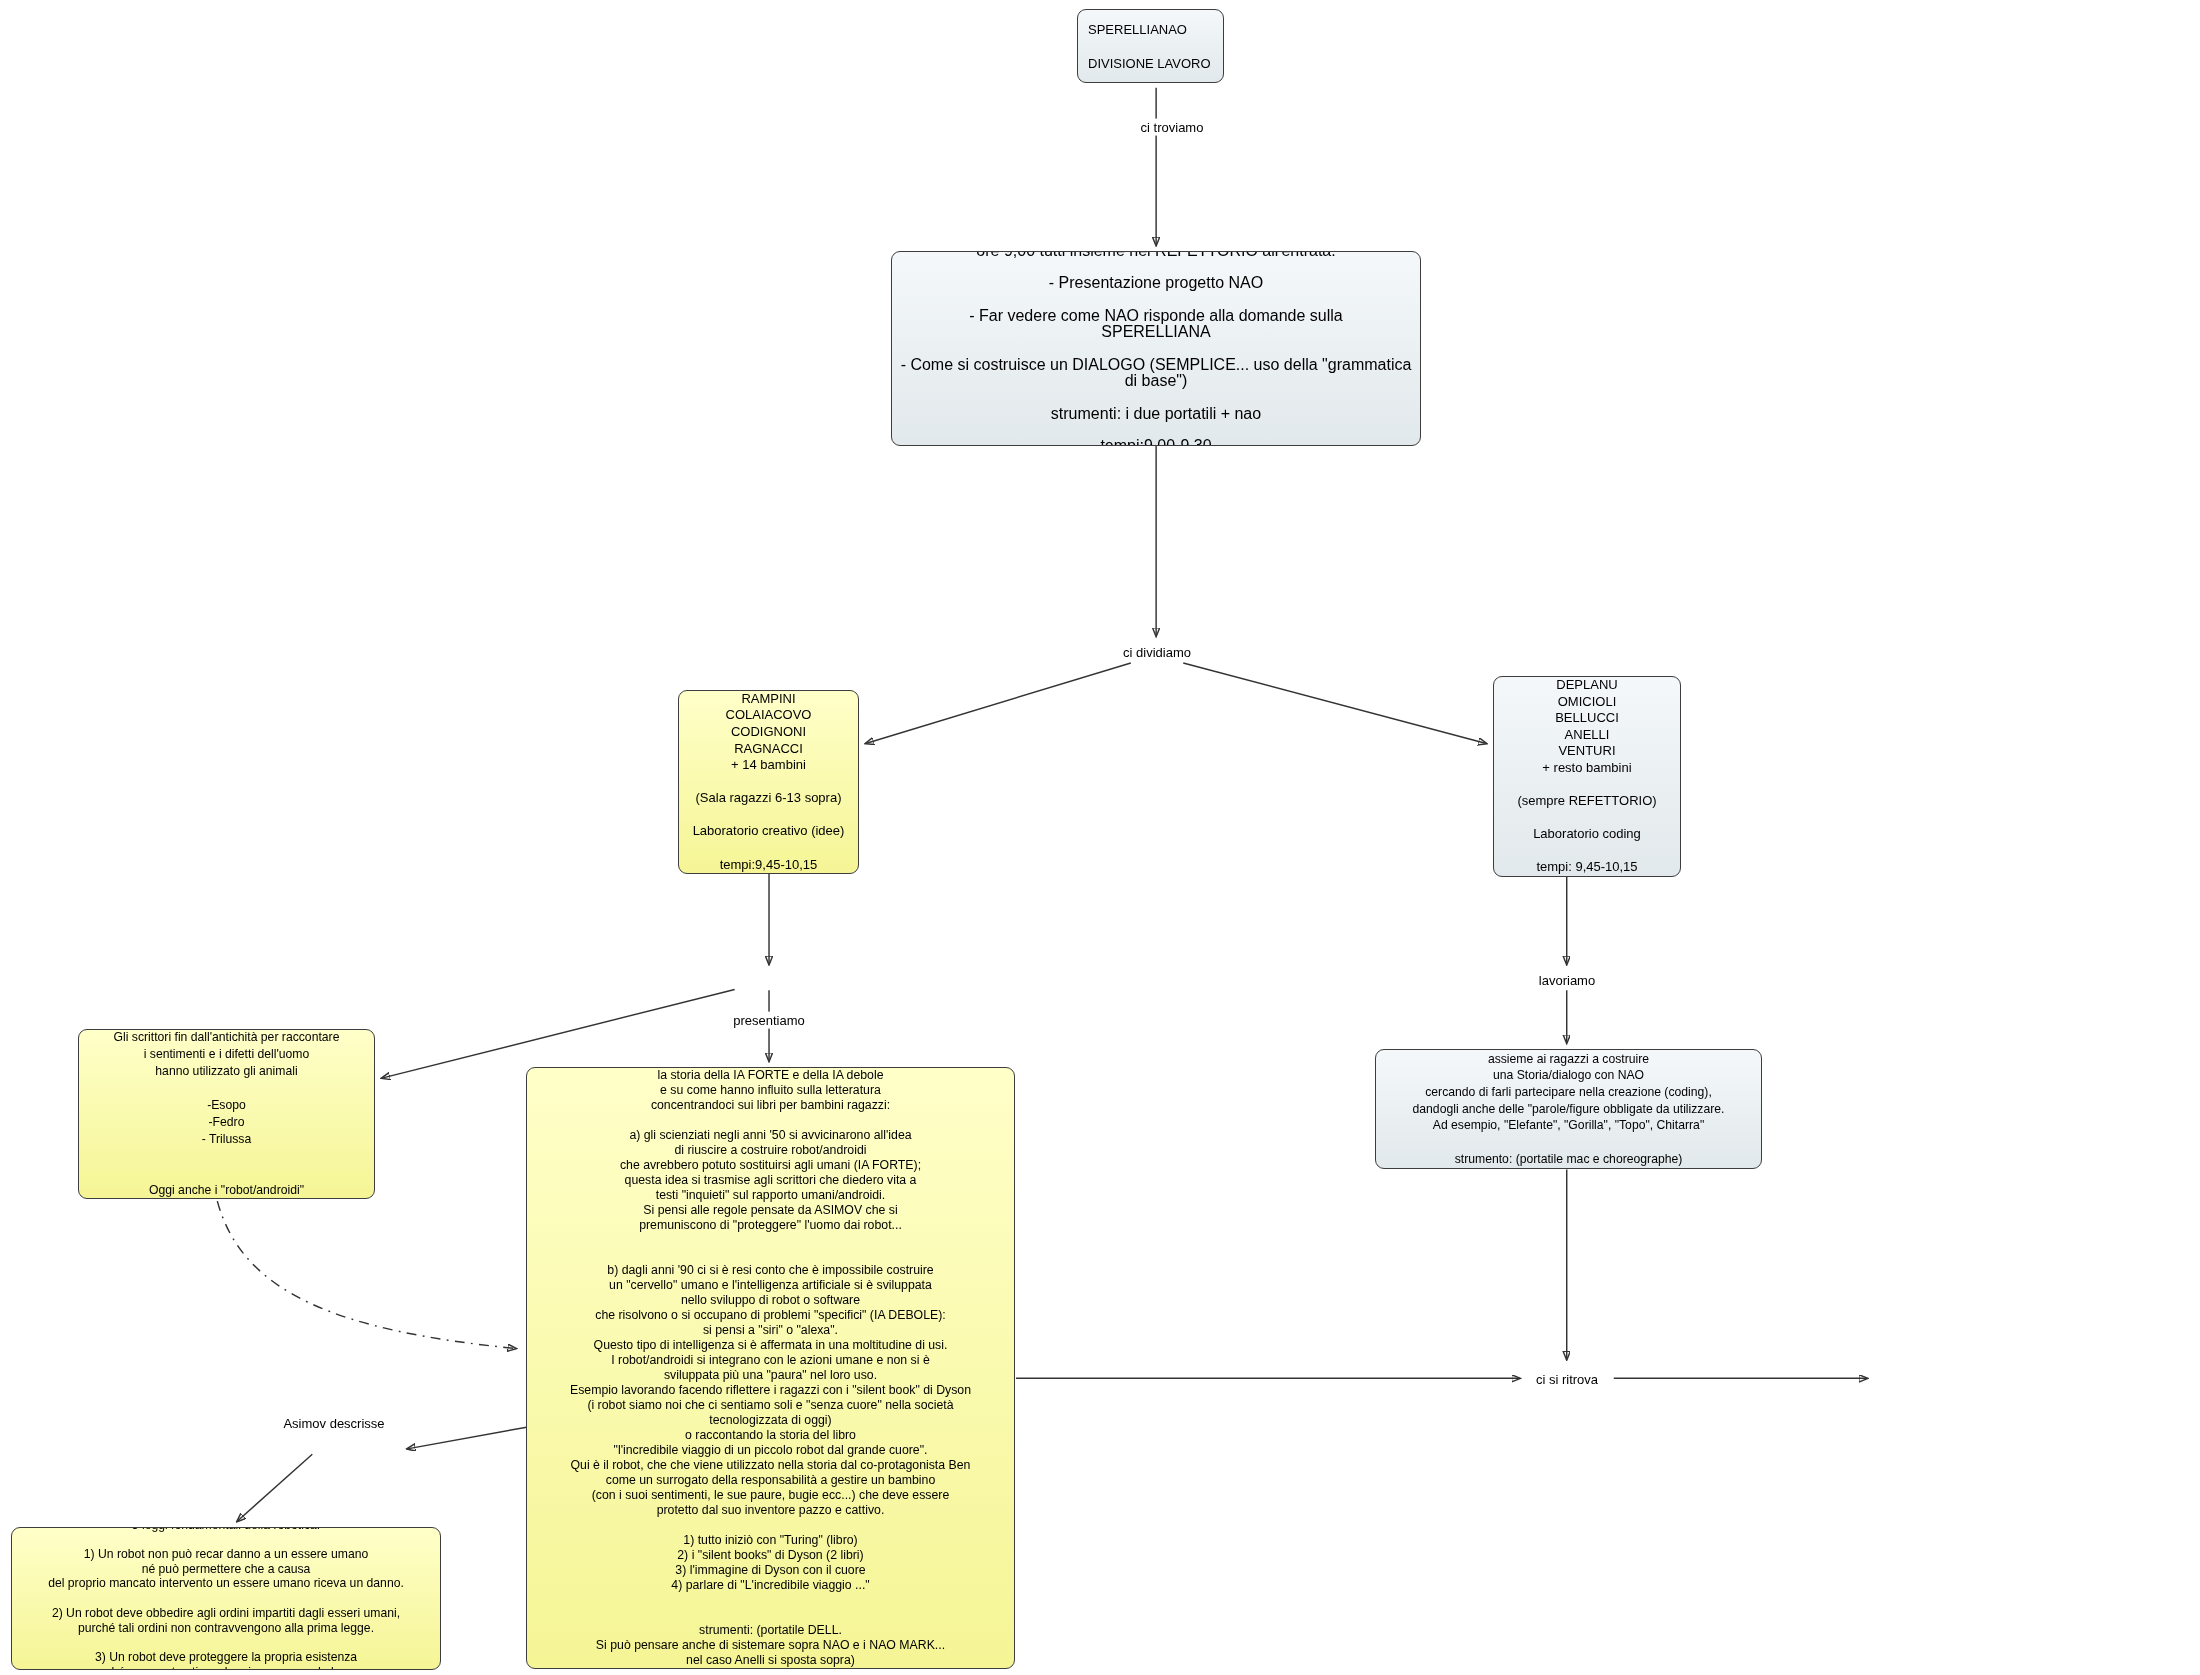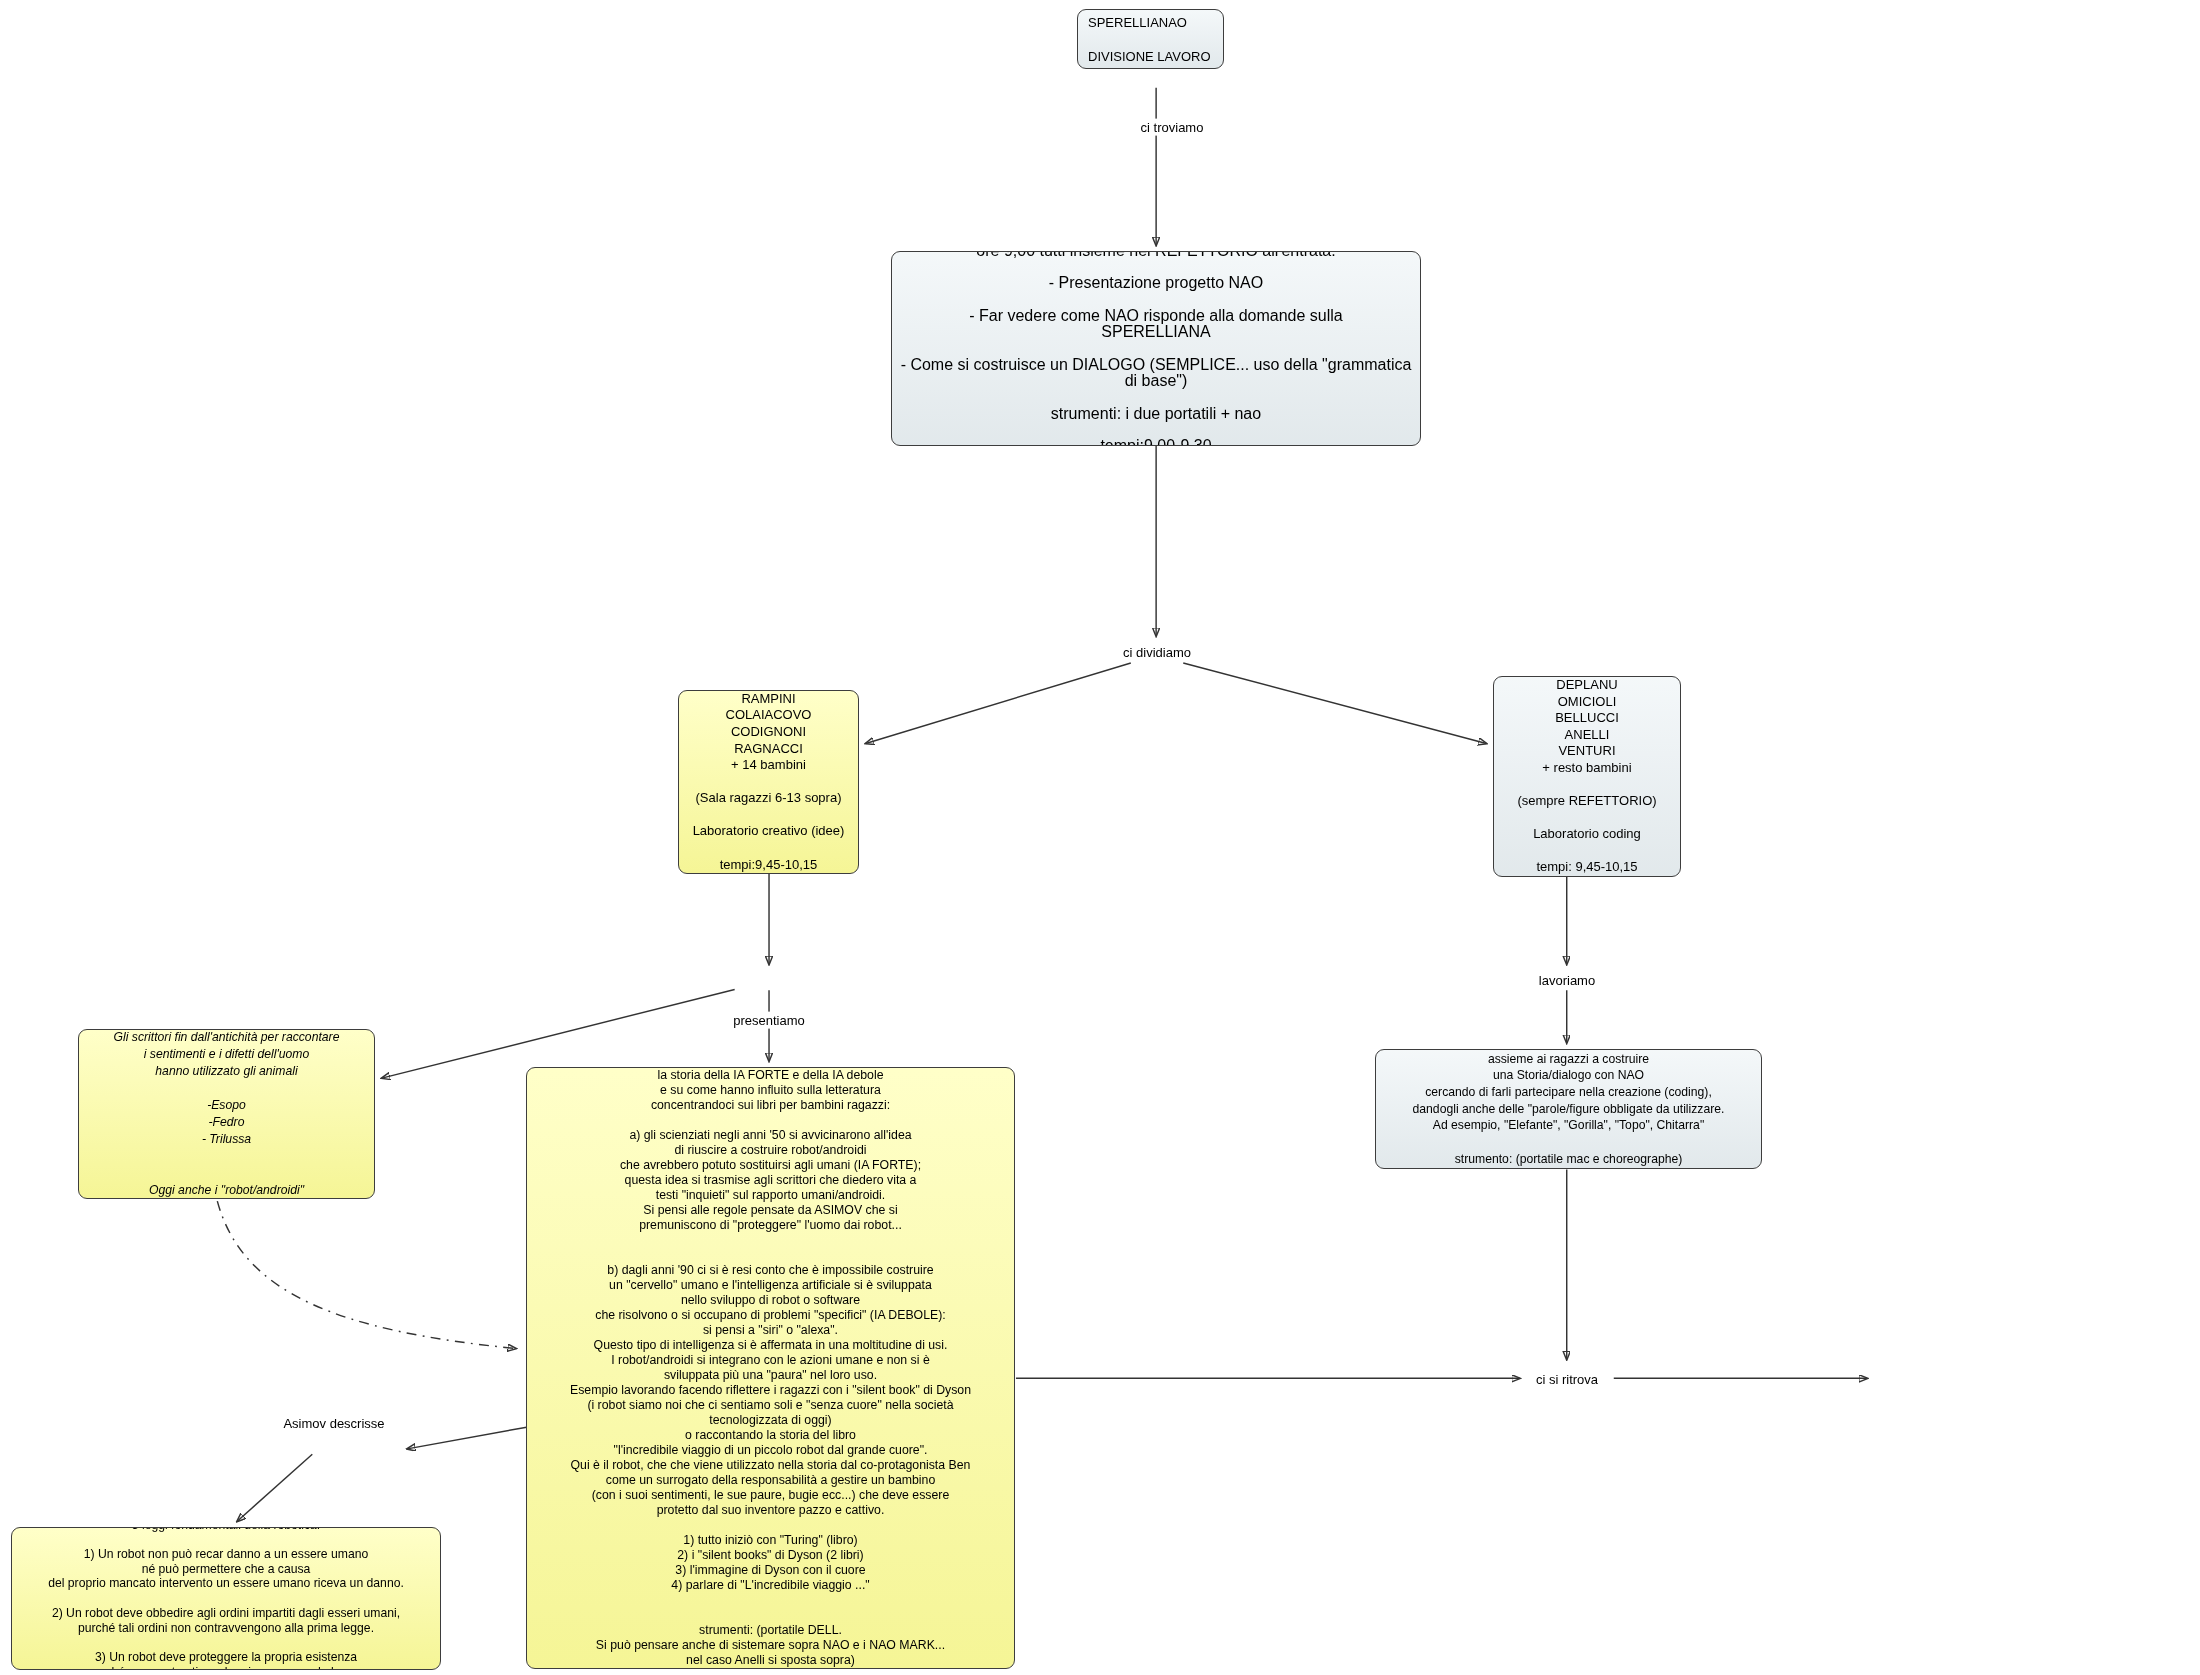--- a/index.html
+++ b/index.html
@@ -39,25 +39,25 @@
   }
   .edge-label {
     position: absolute;
     transform: translate(-50%, -50%);
     background: #ffffff;
     padding: 0.9px 5.4px;
     font-size: 13px;
     white-space: nowrap;
   }
   
-  .n-root      { left: 1077px; top: 9px;   width: 147px; height: 60px;  font-size: 13px; line-height: 17px; text-align: left; justify-content: flex-start; padding-left: 10px; }
+  .n-root      { left: 1077px; top: 9px;   width: 147px; height: 74px;  font-size: 13px; line-height: 17px; text-align: left; justify-content: flex-start; padding-left: 10px; }
   .n-plenaria  { left: 891px;  top: 251px;  width: 530px; height: 195px; font-size: 16px;   line-height: 16.3px; }
   .n-creativo  { left: 678px;  top: 690px;  width: 181px; height: 184px; font-size: 13px; line-height: 16.6px; }
   .n-coding    { left: 1493px; top: 676px;  width: 188px; height: 201px; font-size: 13px; line-height: 16.6px; }
-  .n-scrittori { left: 78px;   top: 1029px; width: 297px; height: 170px; font-size: 12.2px; line-height: 17px; font-style: italic; }
+  .n-scrittori { left: 78px;   top: 1029px; width: 297px; height: 170px; font-size: 12.2px; line-height: 17px; }
   .n-storia-ia { left: 526px;  top: 1067px; width: 489px; height: 602px; font-size: 12.3px; line-height: 15px; }
   .n-leggi     { left: 11px;   top: 1527px; width: 430px; height: 143px; font-size: 12.2px; line-height: 14.7px; }
   .n-dialogo   { left: 1375px; top: 1049px; width: 387px; height: 120px; font-size: 12.2px; line-height: 16.7px; }
   .n-ritrovo   { left: 1873px; top: 1313px; width: 304px; height: 179px; font-size: 12.2px; line-height: 16.3px; }
   
   .l-troviamo  { left: 1156px; top: 127px; margin-left: 16px; }
   .l-dividiamo { left: 1157px; top: 652px; }
   .l-presentiamo { left: 769px; top: 980px; margin-top: 40px; }
   .l-lavoriamo { left: 1567px; top: 980px; }
   .l-ritrova   { left: 1567px; top: 1379px; }

